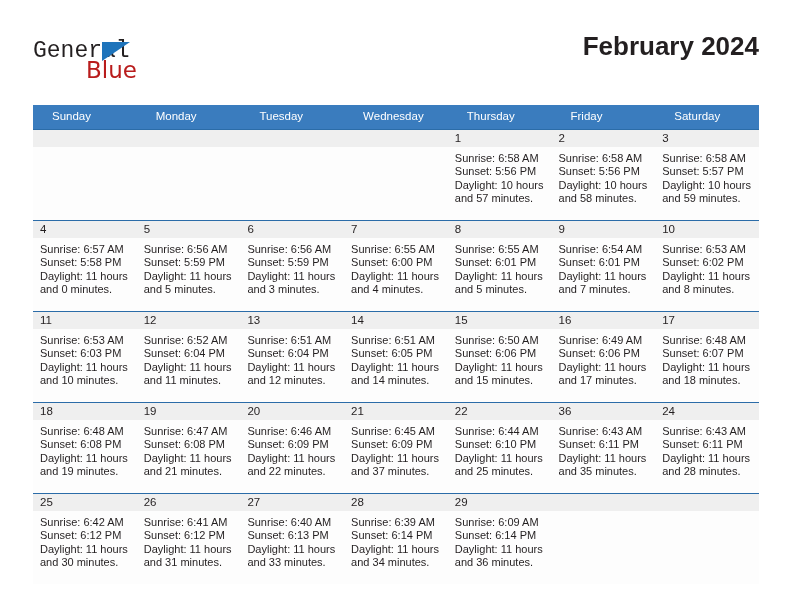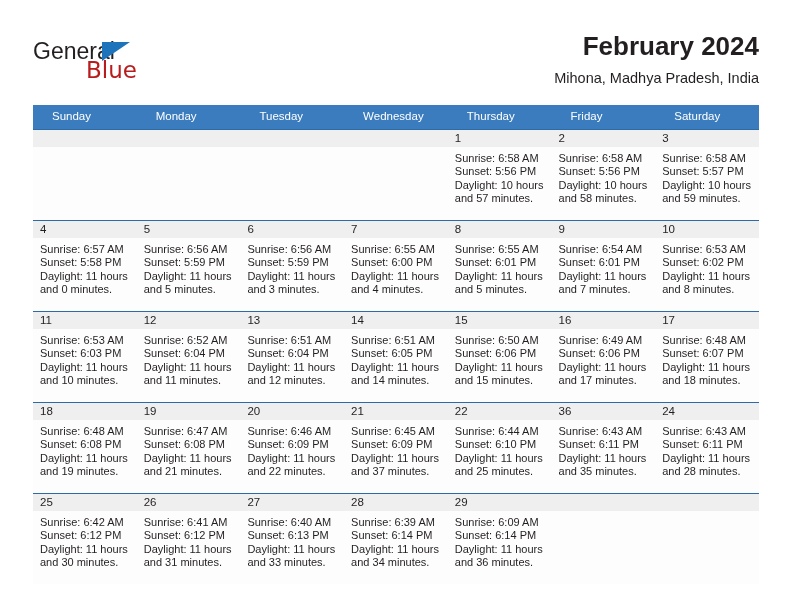--- a/index.html
+++ b/index.html
@@ -36,21 +36,21 @@
     height: 56px;
   }
   .logo-general {
     position: absolute;
     left: 0;
     top: 0;
     font-size: 23px;
     color: #231f20;
     letter-spacing: 0px;
     line-height: 26px;
-    font-family: Liberation Sans, sans-serif;
+    font-family: Liberation Mono, monospace;
     font-weight: 400;
   }
   .logo-blue {
     position: absolute;
     left: 53px;
     top: 19px;
     font-size: 23px;
     color: #b91c1c;
     line-height: 26px;
     font-family: "DejaVu Sans", sans-serif;
@@ -149,21 +149,20 @@
   <div class="header">
 
     <div class="logo">
       <span class="logo-general">General</span>
       <span class="logo-flag"></span>
       <span class="logo-blue">Blue</span>
     </div>
 
     <div class="title-block">
       <div class="cal-title">February 2024</div>
-      <div class="cal-subtitle">Mihona, Madhya Pradesh, India</div>
     </div>
 
   </div>
 
   <table class="calendar">
     <thead>
       <tr id="weekday-row">
           <th>Sunday</th>
           <th>Monday</th>
           <th>Tuesday</th>

